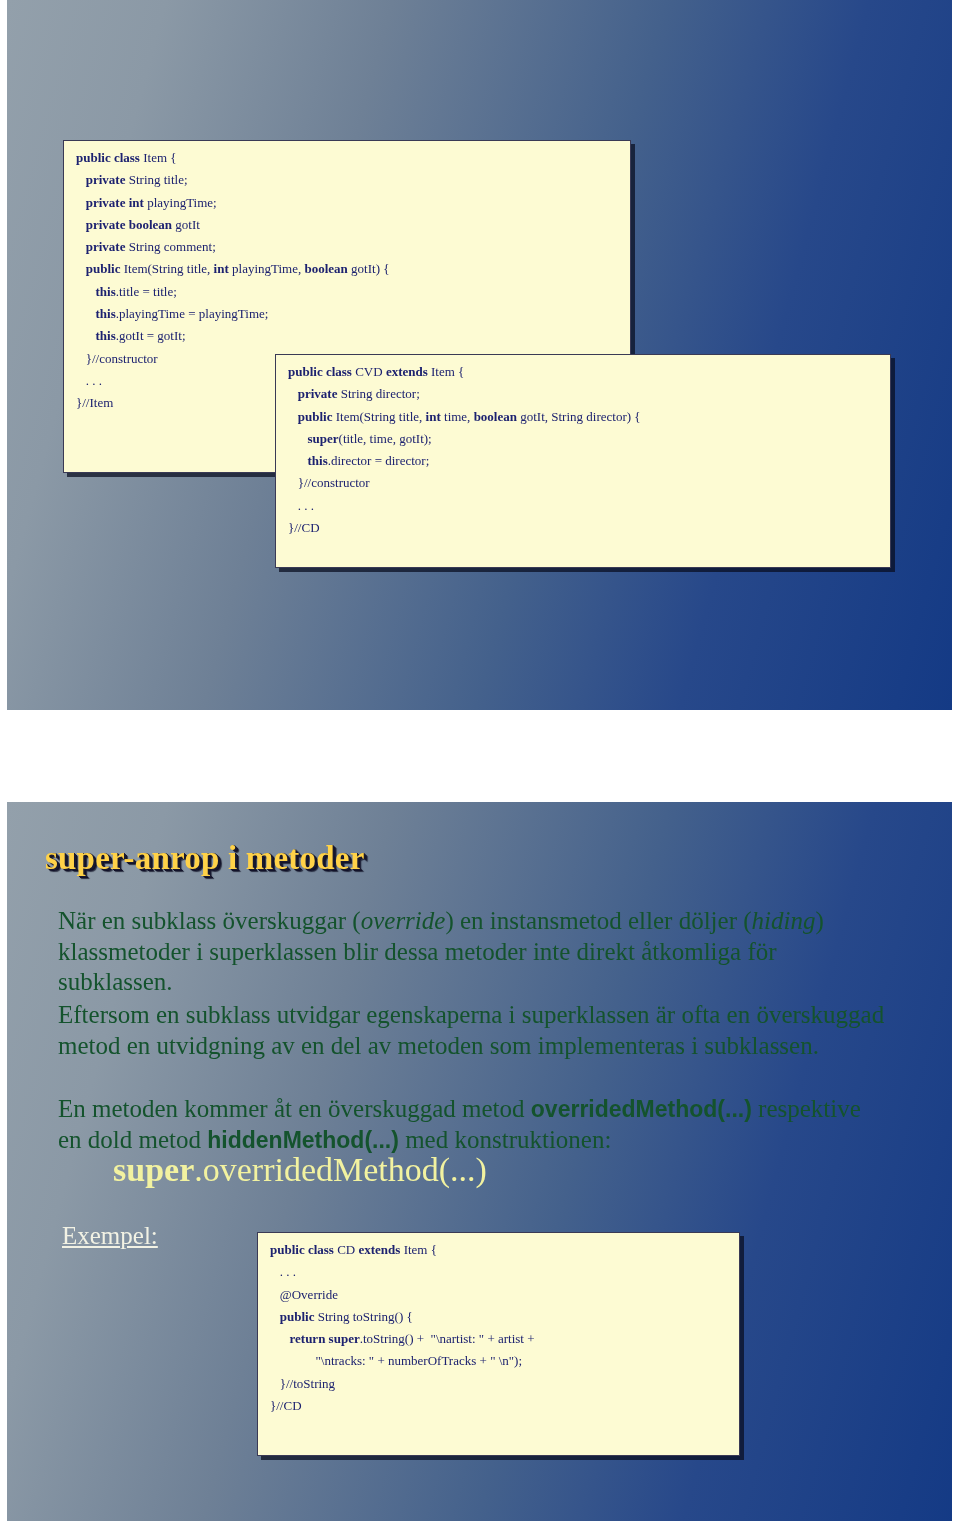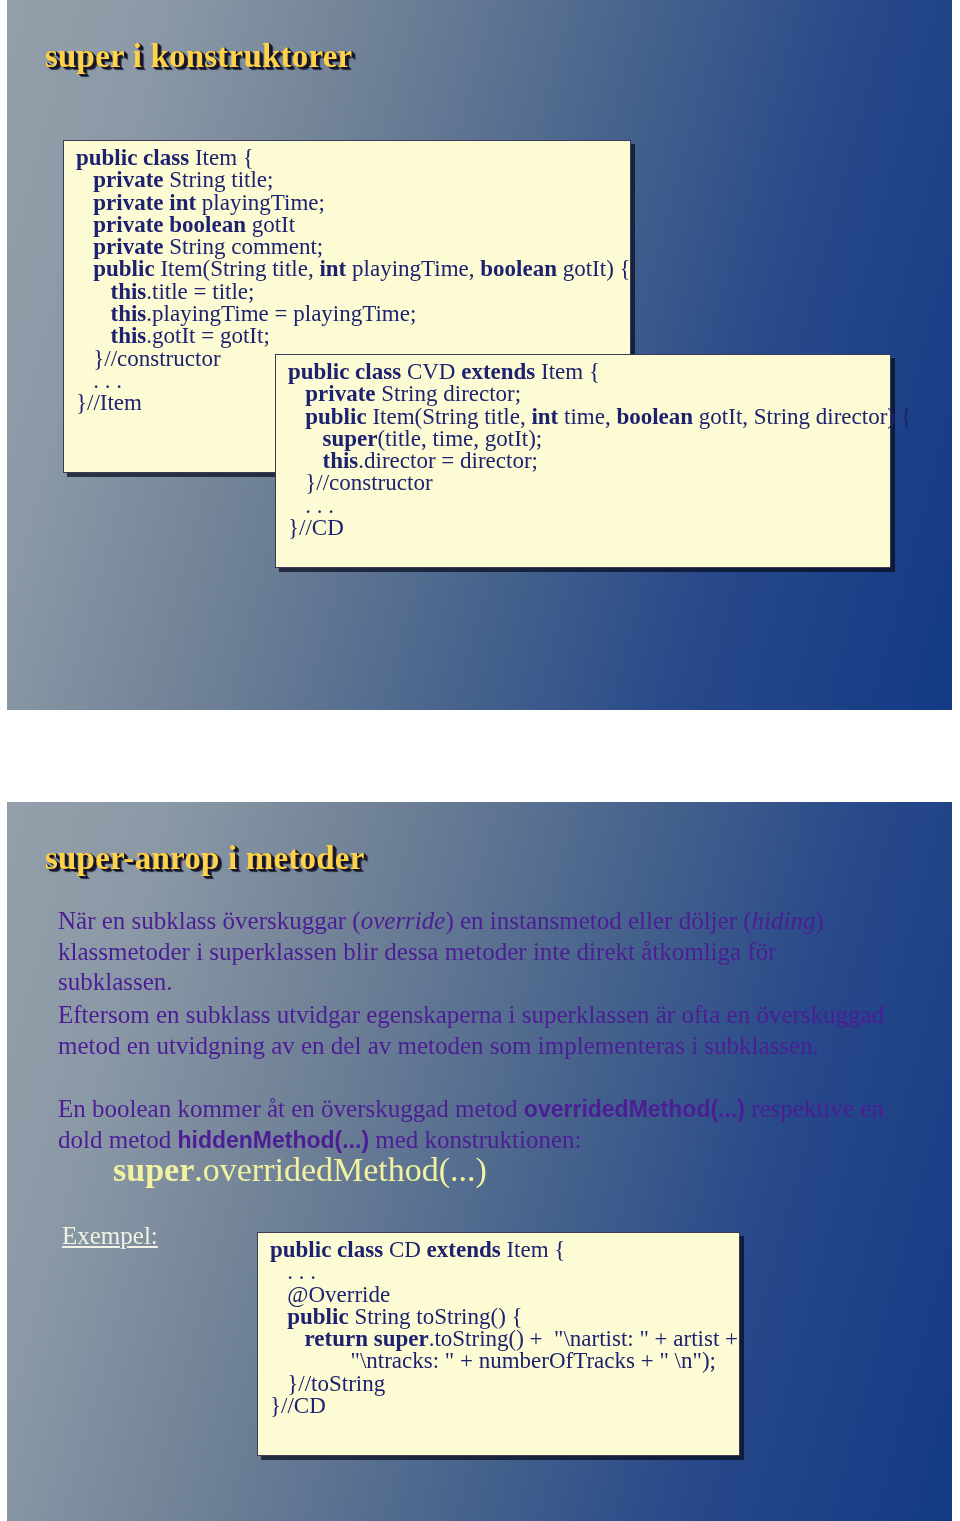--- a/index.html
+++ b/index.html
@@ -43,37 +43,37 @@
   .title-2 { left: 38px; top: 840px; }
 
   
   .codebox {
     position: absolute;
     background: #fdfbd3;
     border: 1px solid #3a3a55;
     box-shadow: 4px 4px 0px rgba(8,12,30,0.72);
     color: #1d2270;
     font-family: "Liberation Serif", serif;
-    font-size: 23px;
+    font-size: 13px;
     line-height: 22.3px;
     box-sizing: border-box;
     padding: 6px 10px 8px 12px;
     white-space: pre;
   }
   .codebox .kw { font-weight: bold; }
   .codebox .ln { display: block; }
 
   #code-item  { left: 56px;  top: 140px;  width: 568px; height: 333px; z-index: 2; }
   #code-cvd   { left: 268px; top: 354px;  width: 616px; height: 214px; z-index: 3; }
   #code-cd    { left: 257px; top: 1232px; width: 483px; height: 224px; z-index: 3; }
 
   
   .para {
     position: absolute;
-    color: #4c1d95;
+    color: #14532d;
     font-family: "Liberation Serif", serif;
     font-size: 25px;
     line-height: 30.5px;
     width: 830px;
     left: 58px;
   }
   .para .it { font-style: italic; }
   .para .mono {
     font-family: "Liberation Sans", sans-serif;
     font-weight: bold;
@@ -102,27 +102,26 @@
     color: #f2f2e4;
     font-family: "Liberation Serif", serif;
     font-size: 25px;
     text-decoration: underline;
   }
 </style>
 </head>
 <body>
 
 <div class="slide slide-1">
-  <div class="slide-title title-1">super i konstruktorer</div>
   <div class="codebox" id="code-item"><span class="ln"><span class="kw">public class </span><span>Item {</span></span><span class="ln"><span class="kw">   private </span><span>String title;</span></span><span class="ln"><span class="kw">   private int </span><span>playingTime;</span></span><span class="ln"><span class="kw">   private boolean </span><span>gotIt</span></span><span class="ln"><span class="kw">   private </span><span>String comment;</span></span><span class="ln"><span class="kw">   public </span><span>Item(String title, </span><span class="kw">int </span><span>playingTime, </span><span class="kw">boolean </span><span>gotIt) {</span></span><span class="ln"><span class="kw">      this</span><span>.title = title;</span></span><span class="ln"><span class="kw">      this</span><span>.playingTime = playingTime;</span></span><span class="ln"><span class="kw">      this</span><span>.gotIt = gotIt;</span></span><span class="ln"><span>   }//constructor</span></span><span class="ln"><span>   . . .</span></span><span class="ln"><span>}//Item</span></span></div>
   <div class="codebox" id="code-cvd"><span class="ln"><span class="kw">public class </span><span>CVD </span><span class="kw">extends </span><span>Item {</span></span><span class="ln"><span class="kw">   private </span><span>String director;</span></span><span class="ln"><span class="kw">   public </span><span>Item(String title, </span><span class="kw">int </span><span>time, </span><span class="kw">boolean </span><span>gotIt, String director) {</span></span><span class="ln"><span class="kw">      super</span><span>(title, time, gotIt);</span></span><span class="ln"><span class="kw">      this</span><span>.director = director;</span></span><span class="ln"><span>   }//constructor</span></span><span class="ln"><span>   . . .</span></span><span class="ln"><span>}//CD</span></span></div>
 </div>
 
 <div class="slide slide-2">
   <div class="slide-title title-2" style="top:38px">super-anrop i metoder</div>
 </div>
 
 <div class="para" id="para-1"><span>När en subklass överskuggar (</span><span class="it">override</span><span>) en instansmetod eller döljer (</span><span class="it">hiding</span><span>) klassmetoder i superklassen blir dessa metoder inte direkt åtkomliga för subklassen.</span></div>
 <div class="para" id="para-2"><span>Eftersom en subklass utvidgar egenskaperna i superklassen är ofta en överskuggad metod en utvidgning av en del av metoden som implementeras i subklassen.</span></div>
-<div class="para" id="para-3"><span>En boolean kommer åt en överskuggad metod </span><span class="mono">overridedMethod(...)</span><span> respektive en dold metod </span><span class="mono">hiddenMethod(...)</span><span> med konstruktionen:</span></div>
+<div class="para" id="para-3"><span>En metoden kommer åt en överskuggad metod </span><span class="mono">overridedMethod(...)</span><span> respektive en dold metod </span><span class="mono">hiddenMethod(...)</span><span> med konstruktionen:</span></div>
 <div class="supercalls" id="super-calls"><div><b>super</b><span>.overridedMethod(...)</span></div></div>
 <div class="exempel">Exempel:</div>
 <div class="codebox" id="code-cd"><span class="ln"><span class="kw">public class </span><span>CD </span><span class="kw">extends </span><span>Item {</span></span><span class="ln"><span>   . . .</span></span><span class="ln"><span>   @Override</span></span><span class="ln"><span class="kw">   public </span><span>String toString() {</span></span><span class="ln"><span class="kw">      return super</span><span>.toString() +  "\nartist: " + artist +</span></span><span class="ln"><span>              "\ntracks: " + numberOfTracks + " \n");</span></span><span class="ln"><span>   }//toString</span></span><span class="ln"><span>}//CD</span></span></div>
 
 </body></html>

